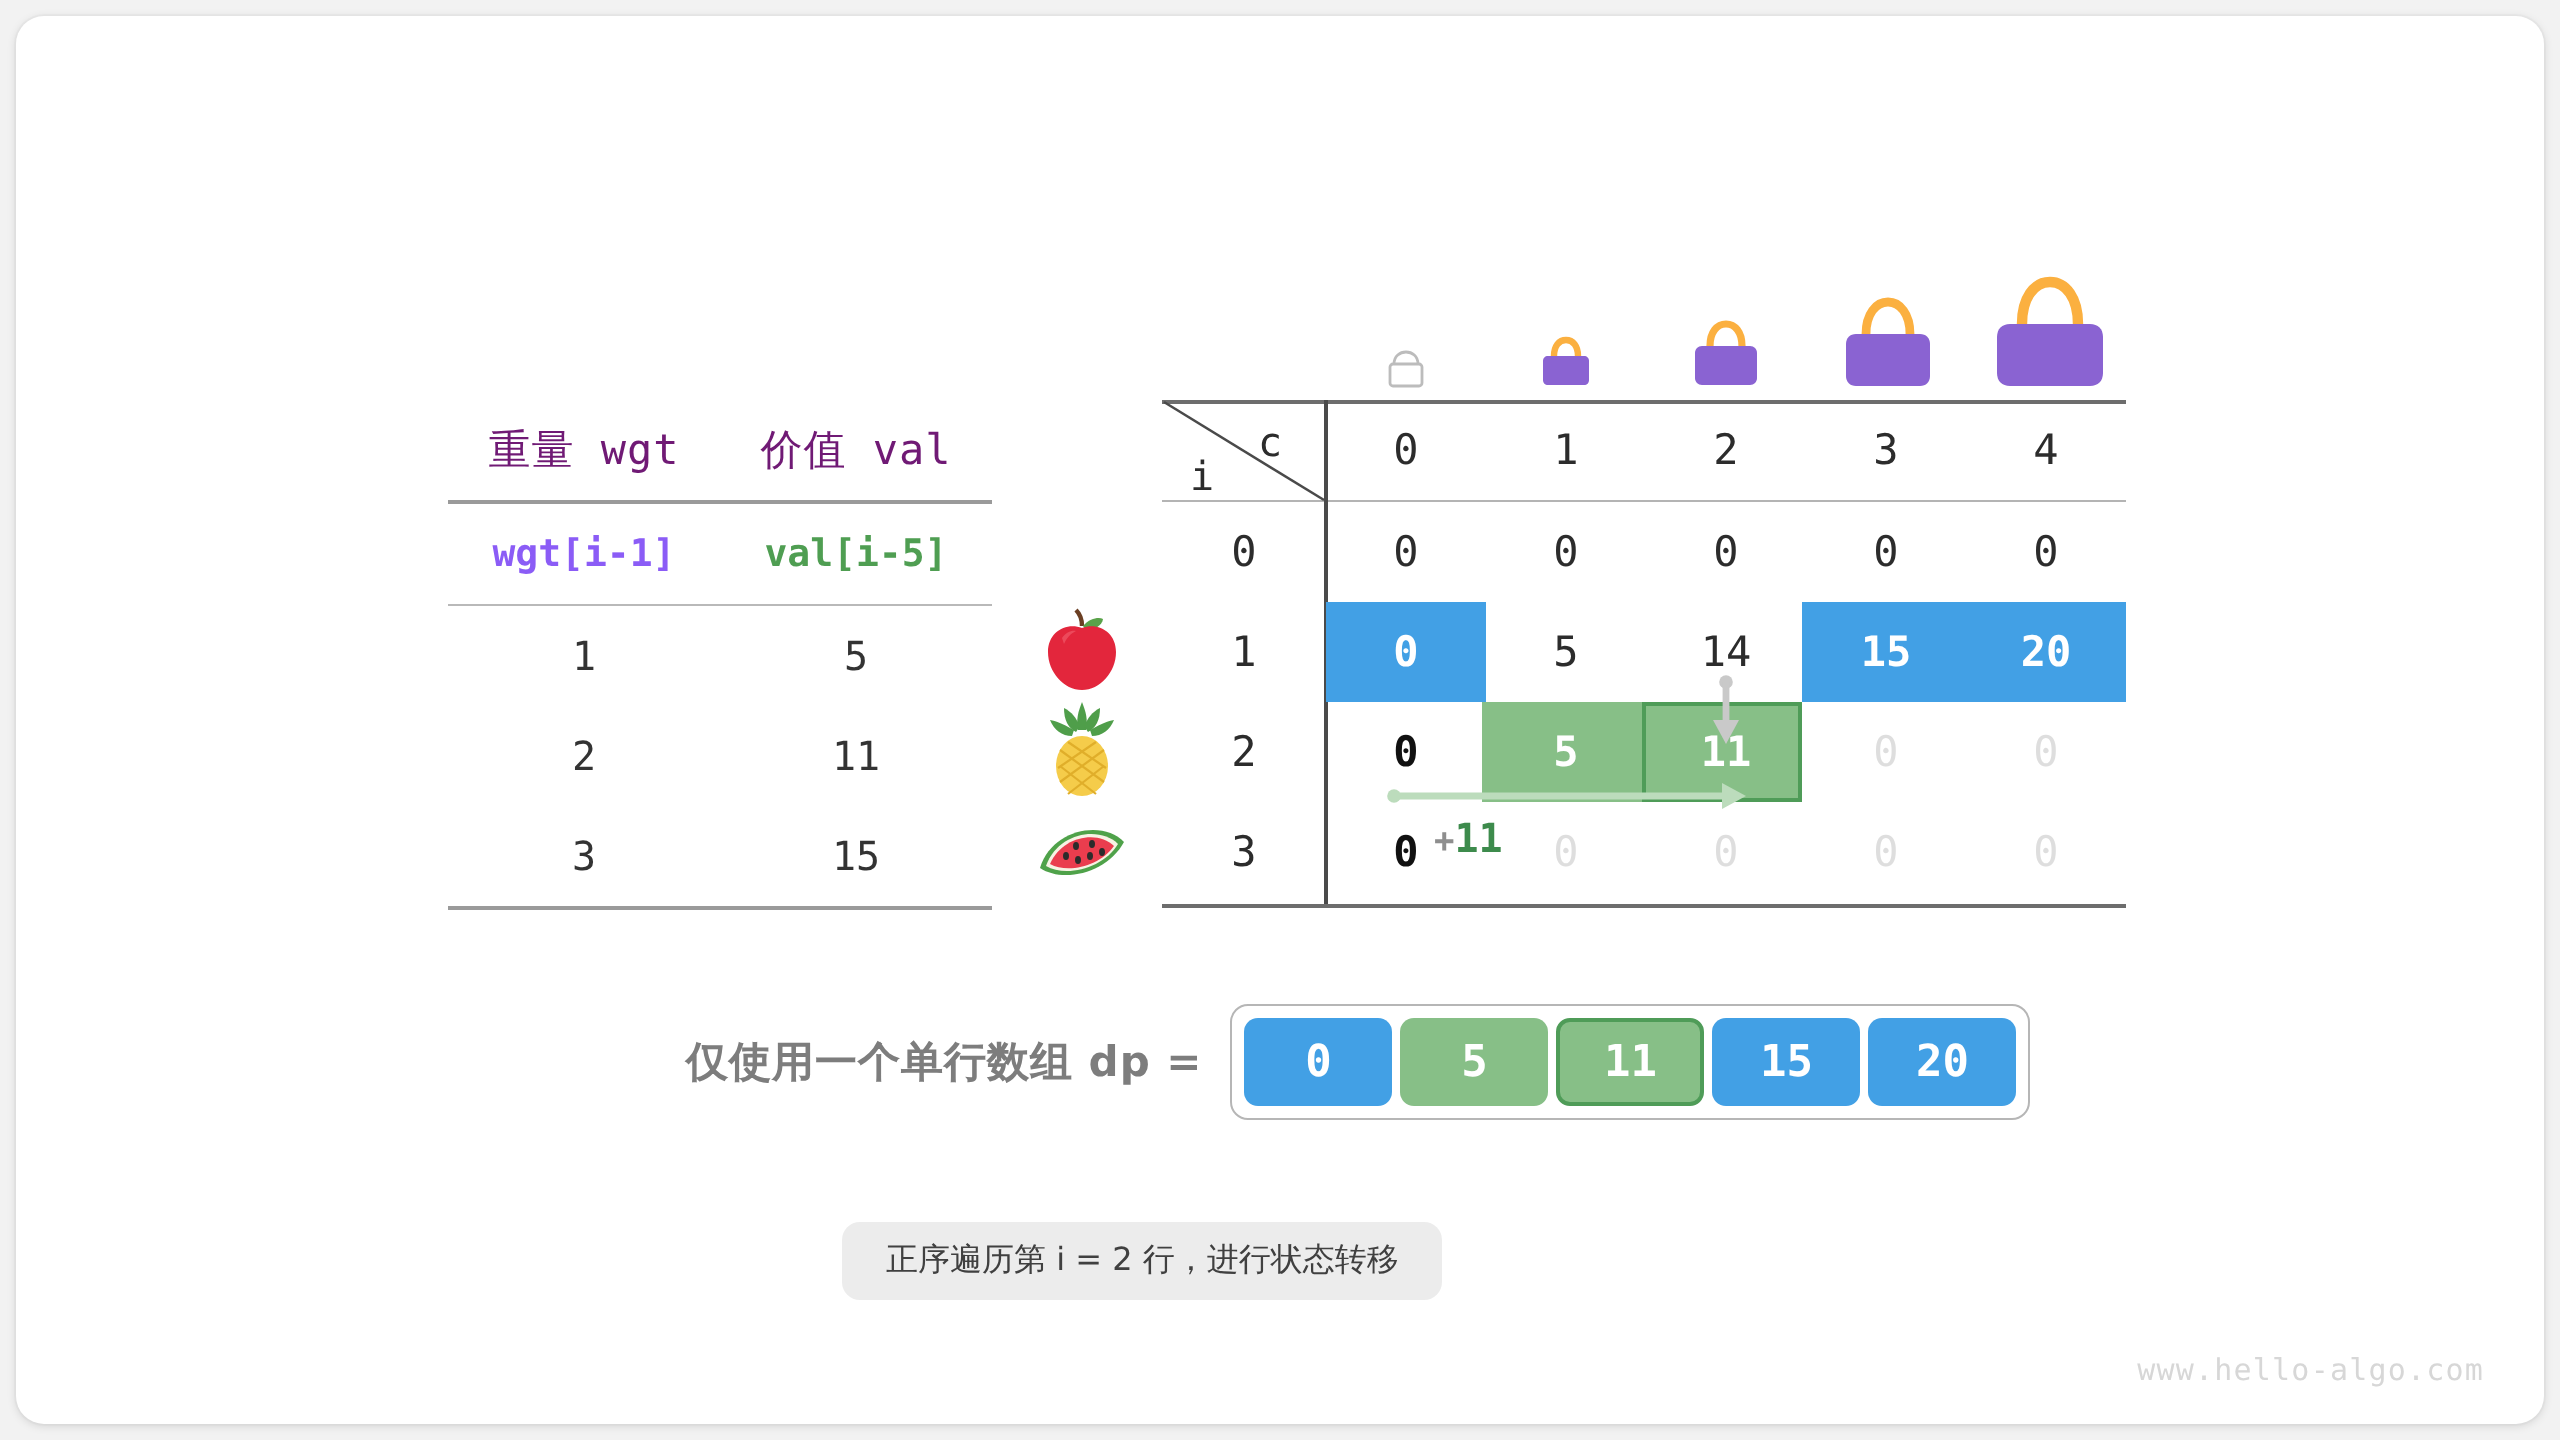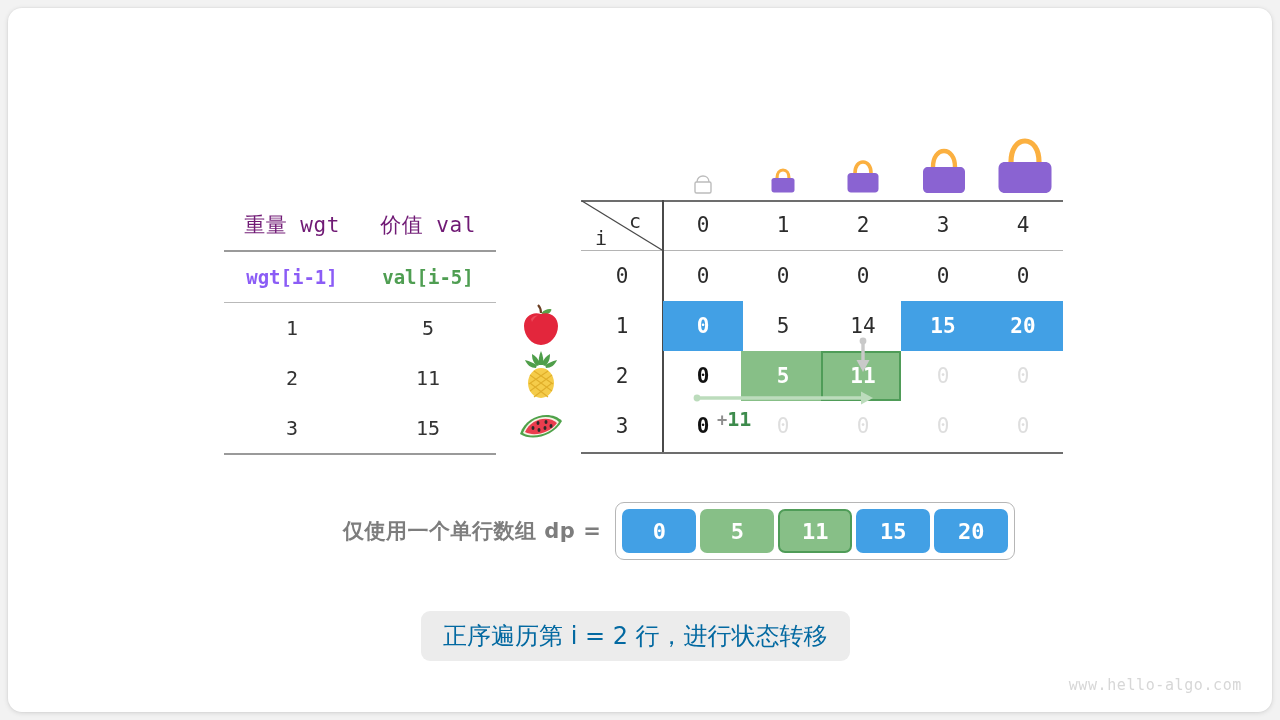--- a/index.html
+++ b/index.html
@@ -94,21 +94,21 @@
     font-size:22px;font-weight:bold;color:#fff;box-sizing:border-box;
   }
   .dpcell.blue{background:#42a0e5;}
   .dpcell.green{background:#87bf87;}
   .dpcell.green.bordered{border:2.5px solid #4f9c58;}
 
   
   .caption{
     position:absolute;left:413px;top:603px;
     padding:9px 22px;border-radius:9px;background:#ececec;
-    font-size:24px;color:#0369a1;white-space:nowrap;
+    font-size:16px;color:#404040;white-space:nowrap;
     font-family:"DejaVu Sans","Liberation Sans",sans-serif;
   }
 
   
   .step{
     position:absolute;left:36px;top:640px;
     width:146px;height:54px;box-sizing:border-box;
     border:1.4px solid #c8c8c8;border-radius:9px;background:#fbfbfb;
     display:flex;align-items:center;justify-content:center;
     font-family:"DejaVu Sans Mono","Liberation Mono",monospace;

